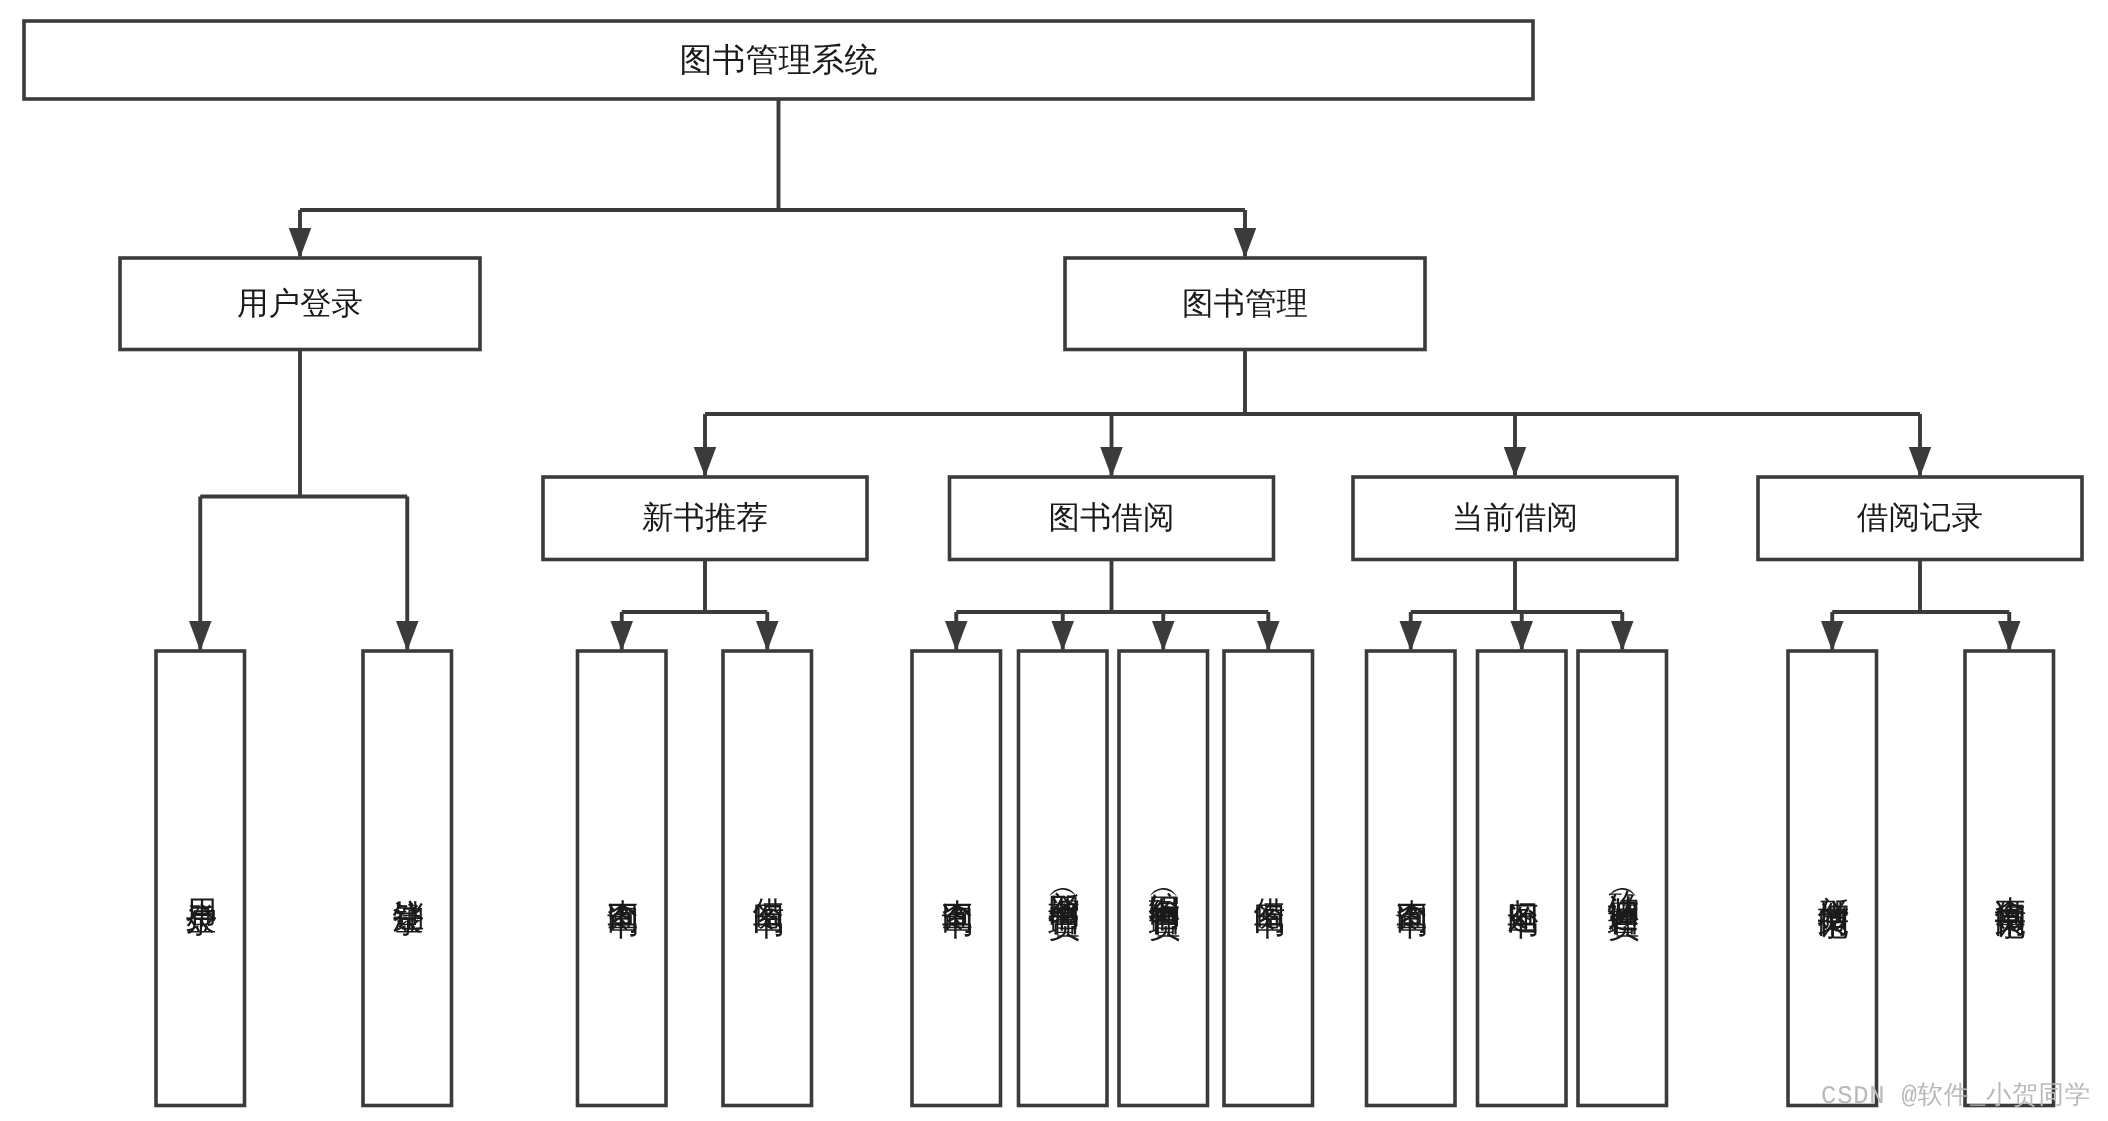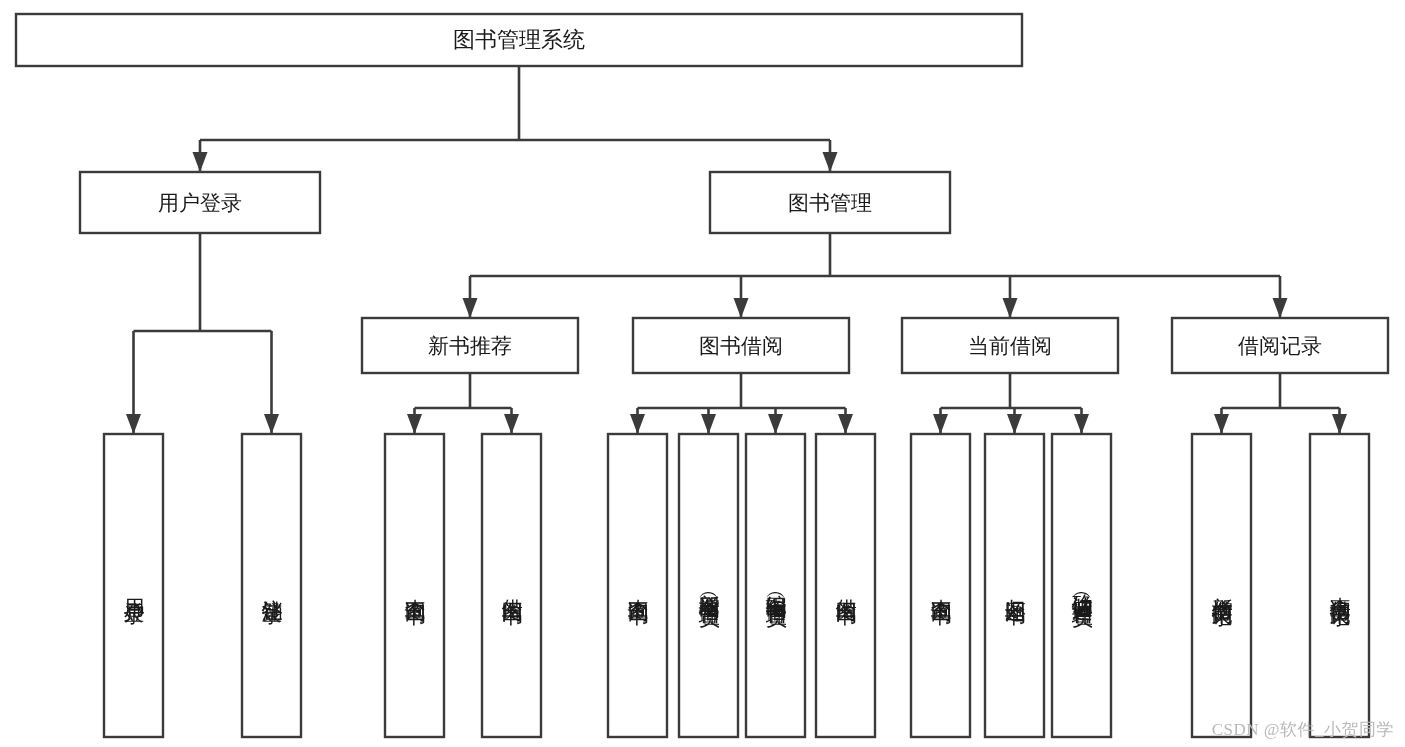--- a/index.html
+++ b/index.html
@@ -70,21 +70,21 @@
     line-height: 1.12;
     letter-spacing: 2px;
     color: #1a1a1a;
     white-space: nowrap;
     text-align: center;
   }
   .watermark {
     position: absolute;
     right: 10px;
     bottom: 6px;
-    font-family: Liberation Serif, serif;
+    font-family: Liberation Mono, monospace;
     font-size: 17px;
     color: #b9b9b9;
     letter-spacing: 0.5px;
     white-space: nowrap;
   }
 </style>
 </head>
 <body>
 
 <div id="diagram-root">

